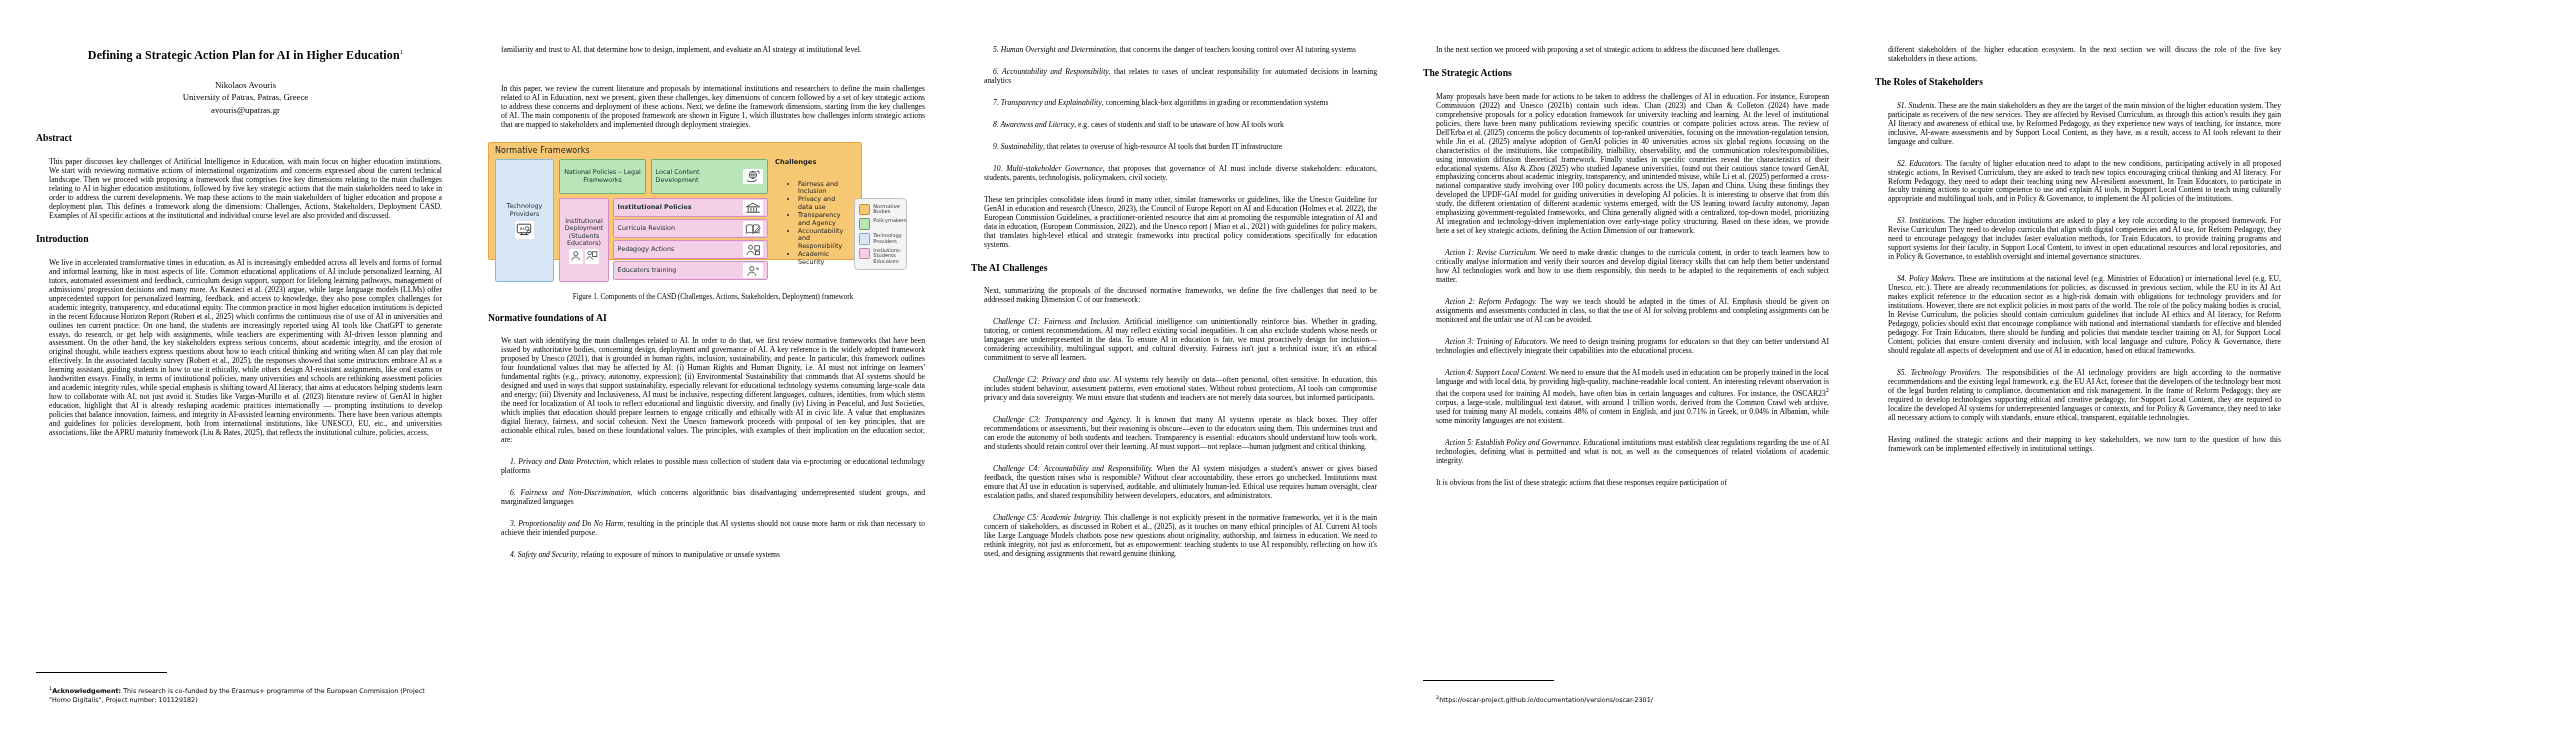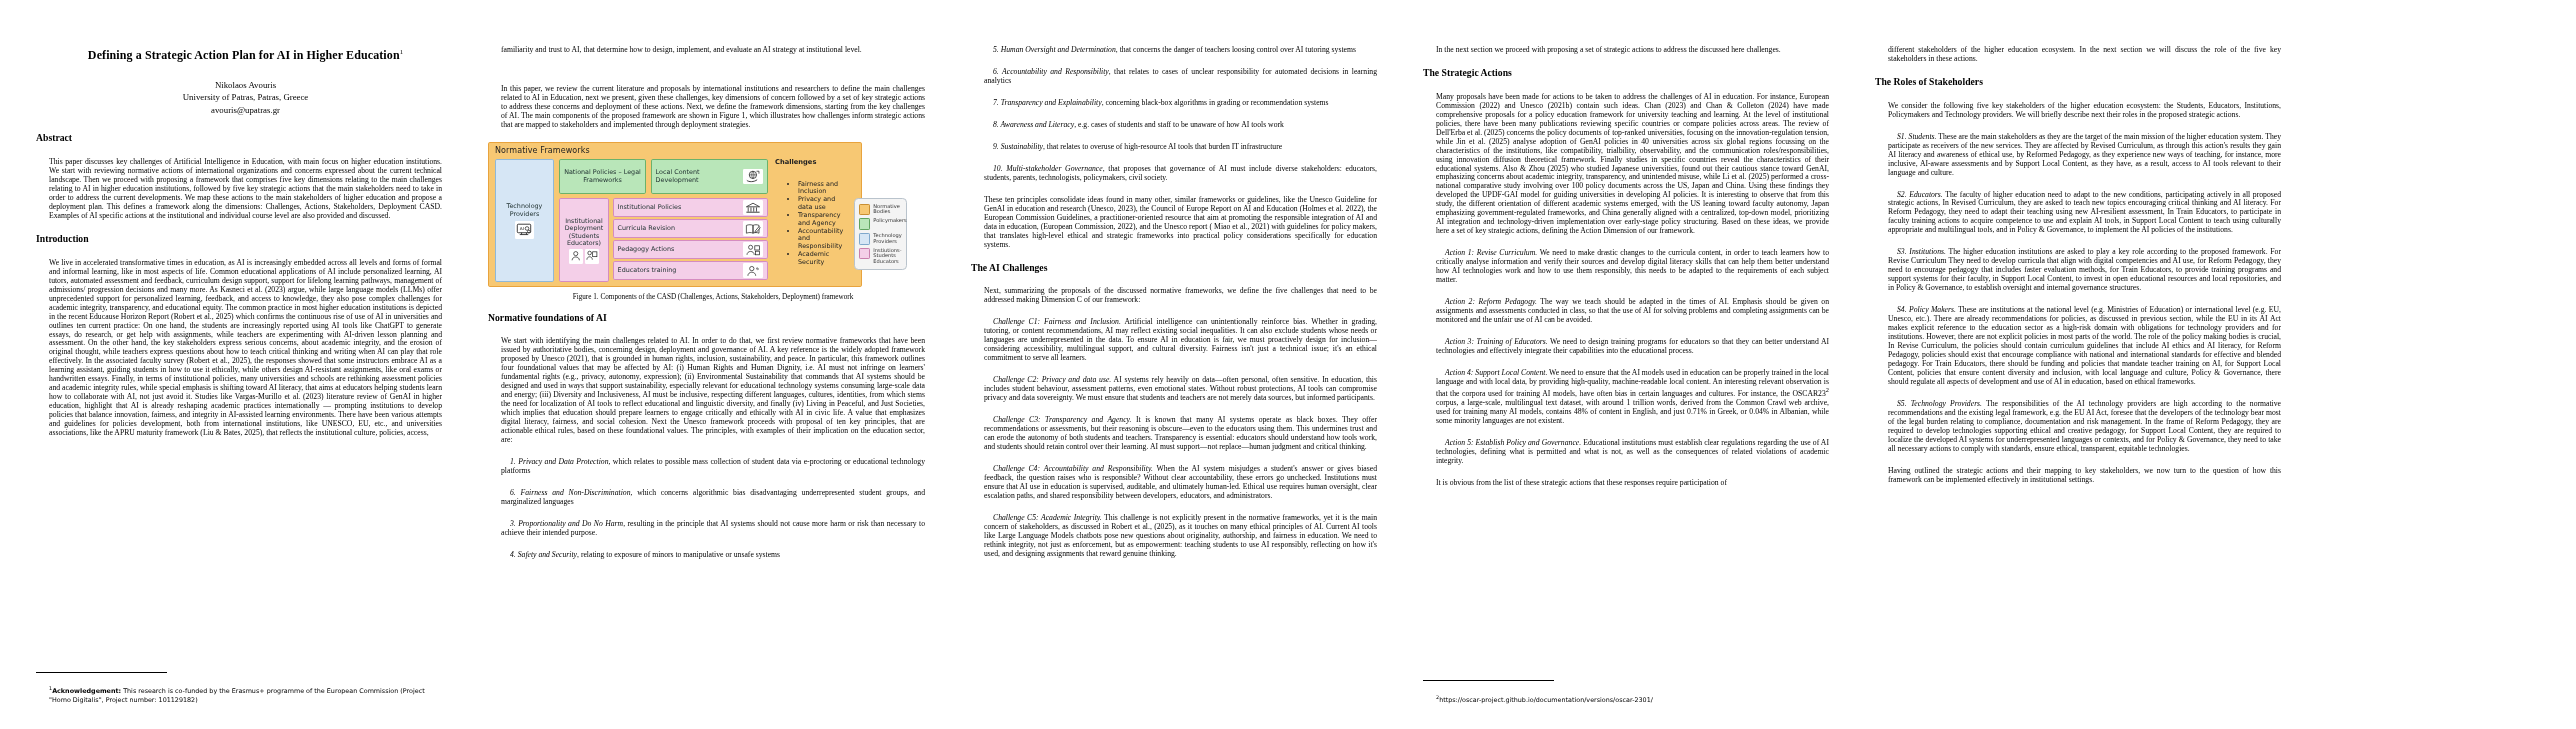--- a/index.html
+++ b/index.html
@@ -20,33 +20,33 @@
   b{font-weight:bold;}
   .fn{position:absolute;bottom:0;left:0;width:100%;}
   .fn-rule{width:131px;height:0.6px;background:#000;margin-bottom:4.9px;}
   .fn p{font-family:"DejaVu Sans",sans-serif;font-size:6.4px;line-height:1.3;text-align:left;}
   .fn sup{font-size:4.9px;}
   .fn-url{font-family:"Liberation Serif",serif;font-size:6.3px;text-align:left;line-height:1.25;}
 
   
   .figwrap{margin:9.7px 0 2.4px 0;}
   .fig{position:relative;width:419px;height:145px;font-family:"DejaVu Sans",sans-serif;}
-  .nf{position:absolute;left:0;top:0;width:374px;height:145px;background:#f7c873;border:1px solid #e8a33d;border-radius:1.8px;box-sizing:border-box;}
+  .nf{position:absolute;left:0;top:0;width:374px;height:118px;background:#f7c873;border:1px solid #e8a33d;border-radius:1.8px;box-sizing:border-box;}
   .nf-title{position:absolute;left:6px;top:3px;font-size:8px;color:#222;letter-spacing:0.1px;}
   .tech{position:absolute;left:6px;top:16px;width:59px;height:123px;background:#d6e6f5;border:0.8px solid #8fb8d8;border-radius:1.8px;box-sizing:border-box;display:flex;flex-direction:column;align-items:center;justify-content:center;}
   .tech .lbl{font-size:6.4px;color:#233;text-align:center;line-height:1.2;}
   .natpol{position:absolute;left:70px;top:16px;width:87px;height:35px;background:#b9e6b9;border:0.8px solid #6bb26b;border-radius:1.8px;box-sizing:border-box;display:flex;align-items:center;justify-content:center;}
   .natpol .lbl{font-size:6.4px;color:#233;text-align:center;line-height:1.2;}
   .local{position:absolute;left:162px;top:16px;width:117px;height:35px;background:#b9e6b9;border:0.8px solid #6bb26b;border-radius:1.8px;box-sizing:border-box;display:flex;align-items:center;padding:0 3.6px;}
   .local .lbl{font-size:6.4px;color:#233;line-height:1.2;flex:1;}
   .deploy{position:absolute;left:70px;top:55px;width:50px;height:84px;background:#f4cfe8;border:0.8px solid #d58cc0;border-radius:1.8px;box-sizing:border-box;display:flex;flex-direction:column;align-items:center;justify-content:center;}
   .deploy .lbl{font-size:6.3px;color:#233;text-align:center;line-height:1.18;}
   .act{position:absolute;left:124px;width:155px;height:19px;background:#f4cfe8;border:0.8px solid #d58cc0;border-radius:1.8px;box-sizing:border-box;display:flex;align-items:center;padding:0 3.6px;}
   .act .lbl{font-size:6.4px;color:#233;flex:1;line-height:1.15;}
-  .a1{top:55px;} .a2{top:76px;} .a3{top:97px;} .a4{top:118px;}
+  .a1{top:55px;font-weight:bold;} .a2{top:76px;} .a3{top:97px;} .a4{top:118px;}
   .chal{position:absolute;left:286px;top:14.6px;width:86px;}
   .chal .h{font-size:6.7px;font-weight:bold;color:#222;margin-bottom:1.2px;}
   .chal ul{margin:15px;padding-left:8px;list-style:disc;}
   .chal li{font-size:6.4px;color:#222;line-height:1.18;margin-bottom:0.6px;}
   .legend{position:absolute;left:366px;top:56px;width:53px;background:#f4f4f4;border:0.7px solid #b9c3cc;border-radius:4.3px;box-sizing:border-box;padding:4.3px 3.6px;}
   .lg-row{display:flex;align-items:flex-start;margin-bottom:3px;}
   .lg-row:last-child{margin-bottom:0;}
   .sw{width:9.7px;height:9.7px;border-radius:1.2px;flex:0 0 9.7px;margin-right:3px;}
   .lg-row .t{font-size:5.1px;color:#333;line-height:1.14;}
   .ico{background:#fff;border-radius:1.2px;display:flex;align-items:center;justify-content:center;}
@@ -260,21 +260,20 @@
       <div class="fn">
         <div class="fn-rule"></div>
         <p class="fn-url"><sup>2</sup><span>https://oscar-project.github.io/documentation/versions/oscar-2301/</span></p>
       </div>
     </div>
 
     <div class="col">
       <p>different stakeholders of the higher education ecosystem. In the next section we will discuss the role of the five key stakeholders in these actions.</p>
 
       <h2 class="sec">The Roles of Stakeholders</h2>
-      <p>We consider the following five key stakeholders of the higher education ecosystem: the Students, Educators, Institutions, Policymakers and Technology providers. We will briefly describe next their roles in the proposed strategic actions.</p>
       <p><i>S1. Students.</i> These are the main stakeholders as they are the target of the main mission of the higher education system. They participate as receivers of the new services. They are affected by Revised Curriculum, as through this action's results they gain AI literacy and awareness of ethical use, by Reformed Pedagogy, as they experience new ways of teaching, for instance, more inclusive, AI-aware assessments and by Support Local Content, as they have, as a result, access to AI tools relevant to their language and culture.</p>
       <p><i>S2. Educators.</i> The faculty of higher education need to adapt to the new conditions, participating actively in all proposed strategic actions, In Revised Curriculum, they are asked to teach new topics encouraging critical thinking and AI literacy. For Reform Pedagogy, they need to adapt their teaching using new AI-resilient assessment, In Train Educators, to participate in faculty training actions to acquire competence to use and explain AI tools, in Support Local Content to teach using culturally appropriate and multilingual tools, and in Policy &amp; Governance, to implement the AI policies of the institutions.</p>
       <p><i>S3. Institutions.</i> The higher education institutions are asked to play a key role according to the proposed framework. For Revise Curriculum They need to develop curricula that align with digital competencies and AI use, for Reform Pedagogy, they need to encourage pedagogy that includes faster evaluation methods, for Train Educators, to provide training programs and support systems for their faculty, in Support Local Content, to invest in open educational resources and local repositories, and in Policy &amp; Governance, to establish oversight and internal governance structures.</p>
       <p><i>S4. Policy Makers.</i> These are institutions at the national level (e.g. Ministries of Education) or international level (e.g. EU, Unesco, etc.). There are already recommendations for policies, as discussed in previous section, while the EU in its AI Act makes explicit reference to the education sector as a high-risk domain with obligations for technology providers and for institutions. However, there are not explicit policies in most parts of the world. The role of the policy making bodies is crucial, In Revise Curriculum, the policies should contain curriculum guidelines that include AI ethics and AI literacy, for Reform Pedagogy, policies should exist that encourage compliance with national and international standards for effective and blended pedagogy. For Train Educators, there should be funding and policies that mandate teacher training on AI, for Support Local Content, policies that ensure content diversity and inclusion, with local language and culture, Policy &amp; Governance, there should regulate all aspects of development and use of AI in education, based on ethical frameworks.</p>
       <p><i>S5. Technology Providers.</i> The responsibilities of the AI technology providers are high according to the normative recommendations and the existing legal framework, e.g. the EU AI Act, foresee that the developers of the technology bear most of the legal burden relating to compliance, documentation and risk management. In the frame of Reform Pedagogy, they are required to develop technologies supporting ethical and creative pedagogy, for Support Local Content, they are required to localize the developed AI systems for underrepresented languages or contexts, and for Policy &amp; Governance, they need to take all necessary actions to comply with standards, ensure ethical, transparent, equitable technologies.</p>
       <p>Having outlined the strategic actions and their mapping to key stakeholders, we now turn to the question of how this framework can be implemented effectively in institutional settings.</p>
     </div>
 
   </div>
 </div>

